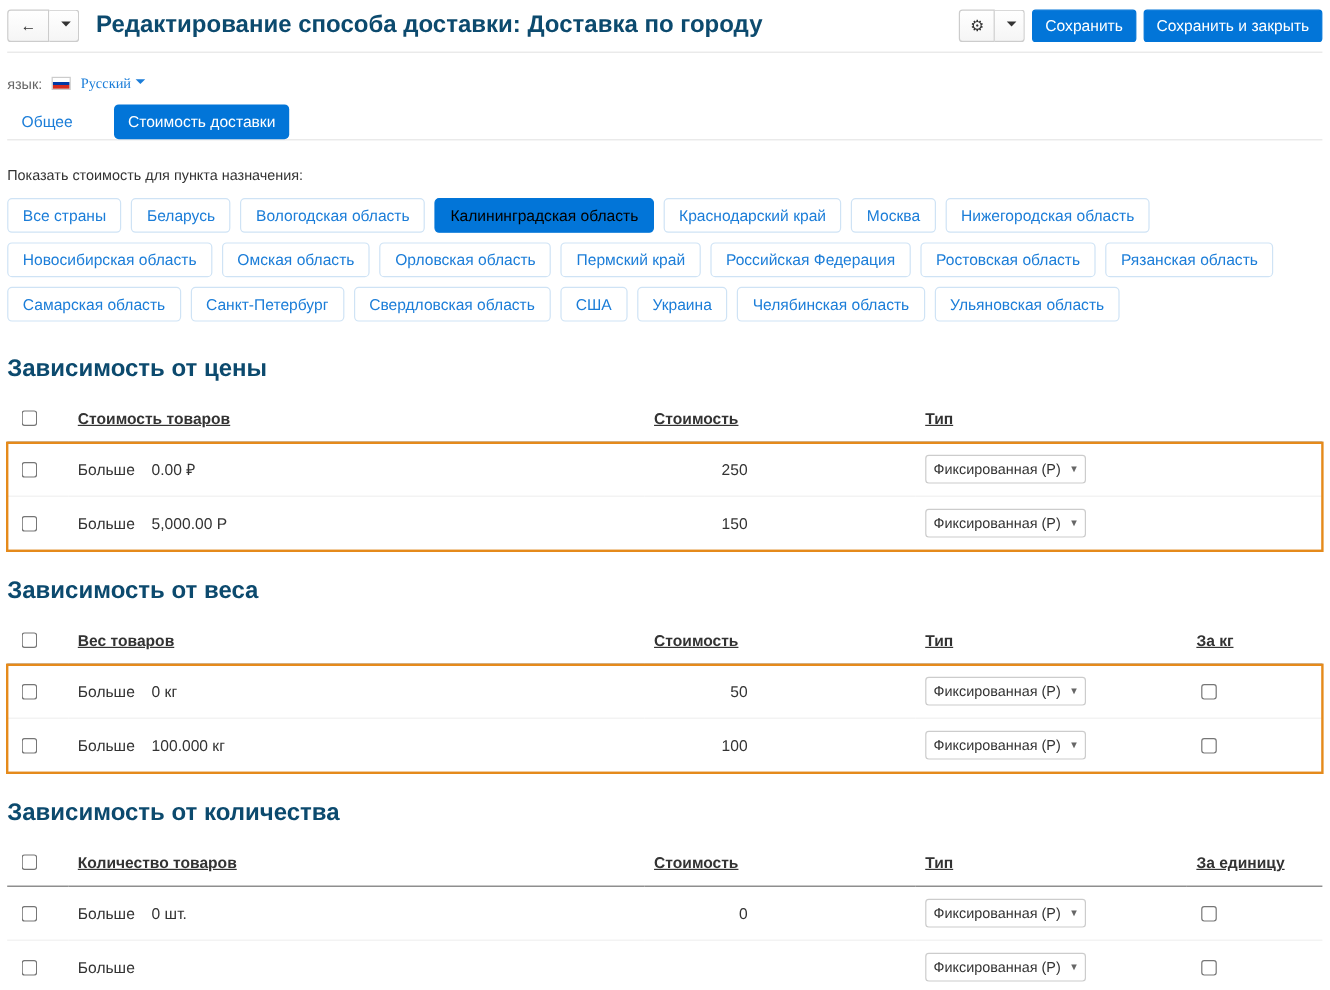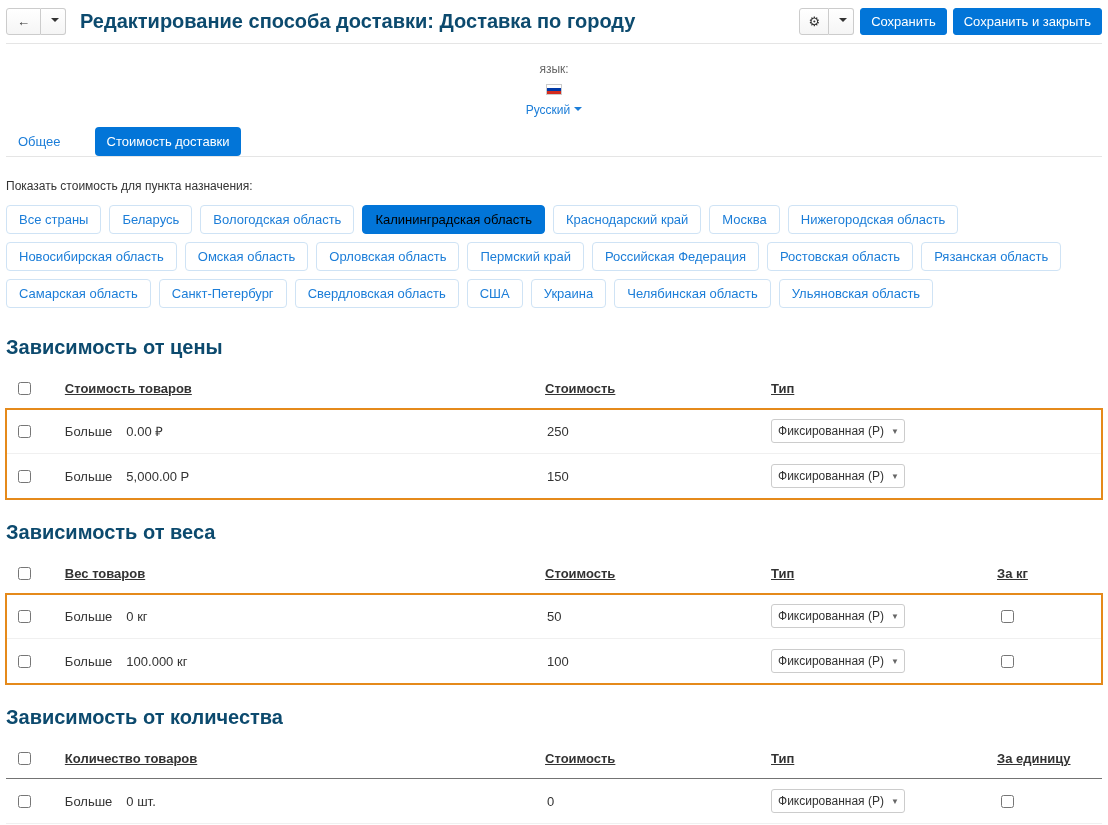--- a/index.html
+++ b/index.html
@@ -47,29 +47,28 @@
     margin: 0 0 0 6px;
     flex: 1;
   }
   .lang-row {
     display:flex;
     align-items:center;
     gap: 8px;
     padding: 18px 0 10px 0;
     color:#666;
     font-size:12px;
-    flex-direction:column;
   }
   .flag {
     width:16px; height:11px;
     background: linear-gradient(to bottom,#fff 0 33%,#0039a6 33% 66%,#d52b1e 66% 100%);
     border:1px solid #ccc;
     display:inline-block;
   }
-  .link { color:#1b7dd8; cursor:pointer; }
+  .link { color:#1b7dd8; cursor:pointer;font-family:Liberation Serif, serif; }
   .caret::after { content:""; display:inline-block; margin-left:4px; border:4px solid transparent; border-top-color: currentColor; vertical-align: middle; }
   .tabs {
     display:flex;
     gap:22px;
     border-bottom:1px solid #e5e5e5;
     padding-bottom: 0;
   }
   .tab {
     padding:7px 12px;
     border-radius:4px;
@@ -133,21 +132,21 @@
   }
   .col-check { width:28px; }
   .col-qty { width:340px; }
   .col-val { width:160px; }
   .col-type { width:160px; }
   .col-extra { width:80px; }
   .muted-input {
     border:none;
     background:transparent;
     width:80px;
-    text-align:left;
+    text-align:right;
     color:#333;
     font-size:13px;
   }
   select.sel {
     border:1px solid #ccc;
     border-radius:3px;
     background:#fff;
     padding:4px 20px 4px 6px;
     font-size:12px;
     color:#333;

